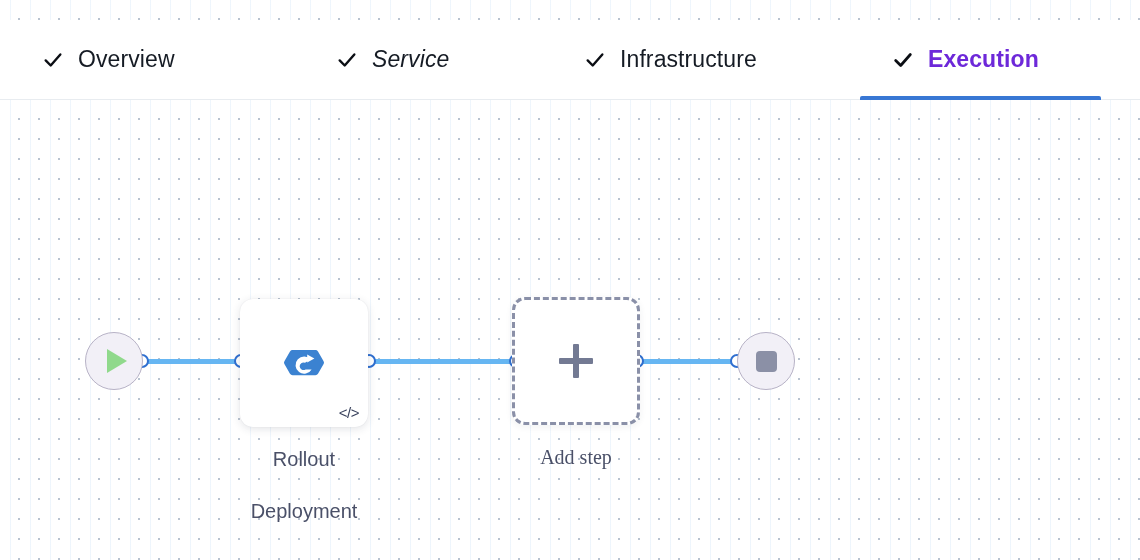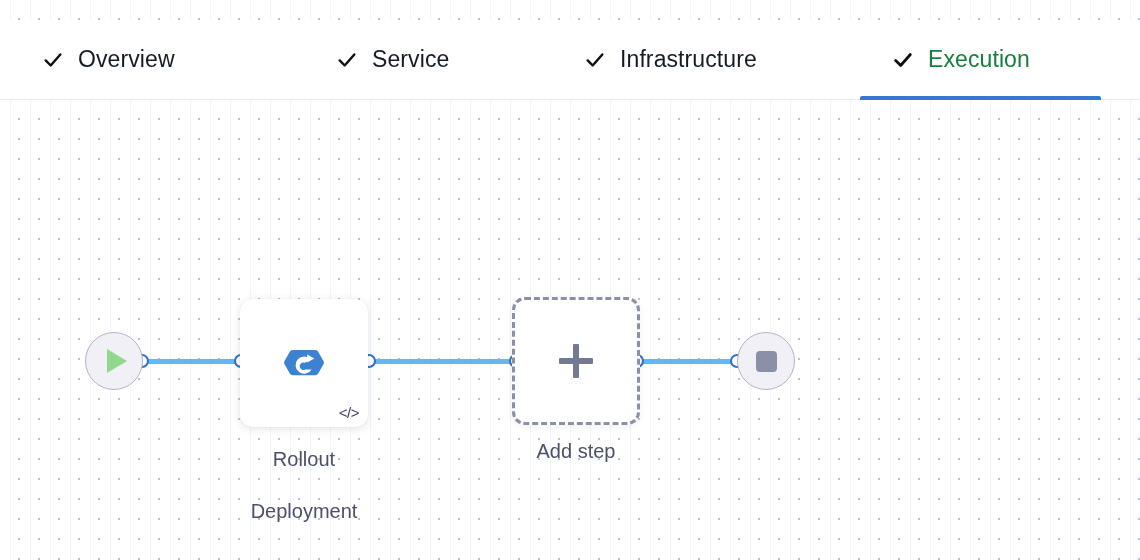--- a/index.html
+++ b/index.html
@@ -66,22 +66,22 @@
   .tab .check svg { display:block; }
 
   .tab .tlabel {
     font-size: 23px;
     line-height: 1;
     color: #151b24;
     letter-spacing: 0.1px;
     white-space: nowrap;
   }
   .tab.active .tlabel {
-    font-weight: normal;
-    color: #15803d;
+    font-weight: bold;
+    color: #6d28d9;
   }
 
   .tab-underline {
     position: absolute;
     left: 0;
     bottom: -1px;
     height: 4px;
     background: #3877d4;
     border-radius: 2px 2px 0 0;
   }
@@ -224,21 +224,21 @@
 
     <div class="tab" style="left:38px;">
       <span class="check">
         <svg viewBox="0 0 24 24" width="22" height="22" fill="none" stroke="currentColor" stroke-width="2.6" stroke-linecap="round" stroke-linejoin="round">
             <path d="M4 12.5 L9.5 18 L20 6"></path>
           </svg>
       </span>
       <span class="tlabel">Overview</span>
     </div>
 
-    <div class="tab" style="left:332px;">
+    <div class="tab" style="left:332px;font-style:italic;">
       <span class="check">
         <svg viewBox="0 0 24 24" width="22" height="22" fill="none" stroke="currentColor" stroke-width="2.6" stroke-linecap="round" stroke-linejoin="round">
             <path d="M4 12.5 L9.5 18 L20 6"></path>
           </svg>
       </span>
       <span class="tlabel">Service</span>
     </div>
 
     <div class="tab" style="left:580px;text-align:right;">
       <span class="check">
@@ -293,21 +293,21 @@
         <div class="code-badge">&lt;/&gt;</div>
       </div>
       <div class="node-label" style="left:-40px; top:134px; width:208px;">Rollout
 Deployment</div>
     </div>
 
     <div class="node" style="left:512px; top:197px;">
       <div class="add-card">
         <div class="plus"></div>
       </div>
-      <div class="node-label" style="left:-36px; top:128px; width:200px;">Add step</div>
+      <div class="node-label" style="left:-36px; top:134px; width:200px;font-family:Liberation Serif, serif;">Add step</div>
     </div>
 
     <div class="node" style="left:737px; top:232px;">
       <div class="term-node">
         <div class="stop-sq"></div>
       </div>
     </div>
 
   </div>
 </div>

